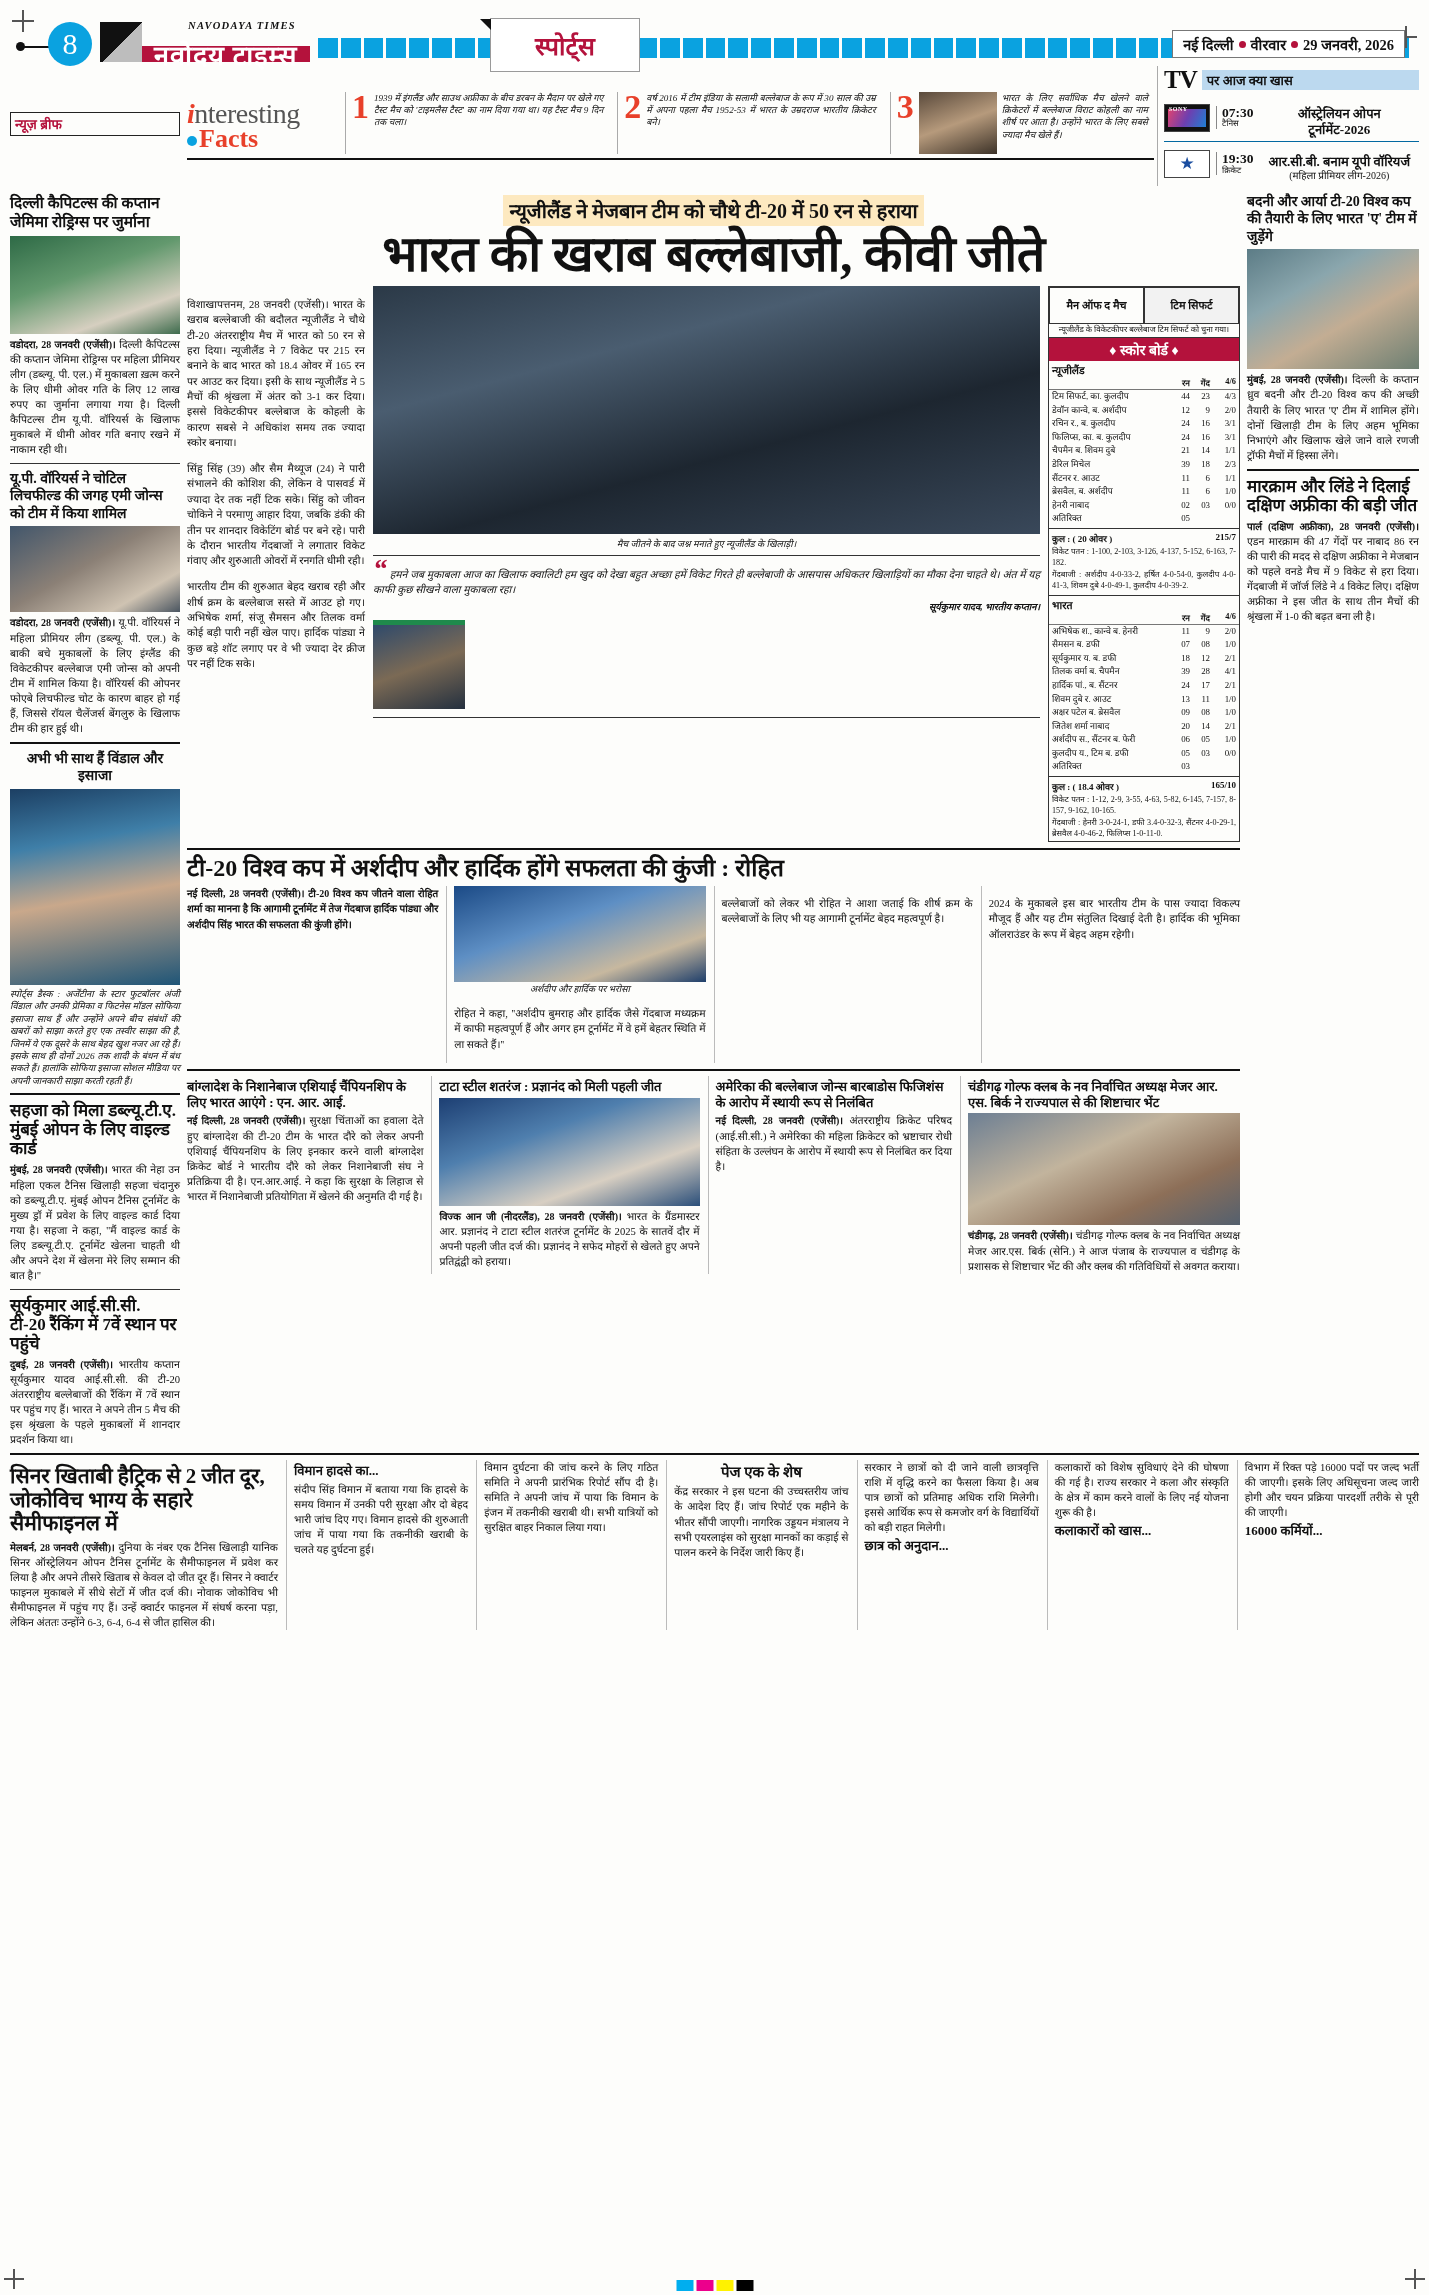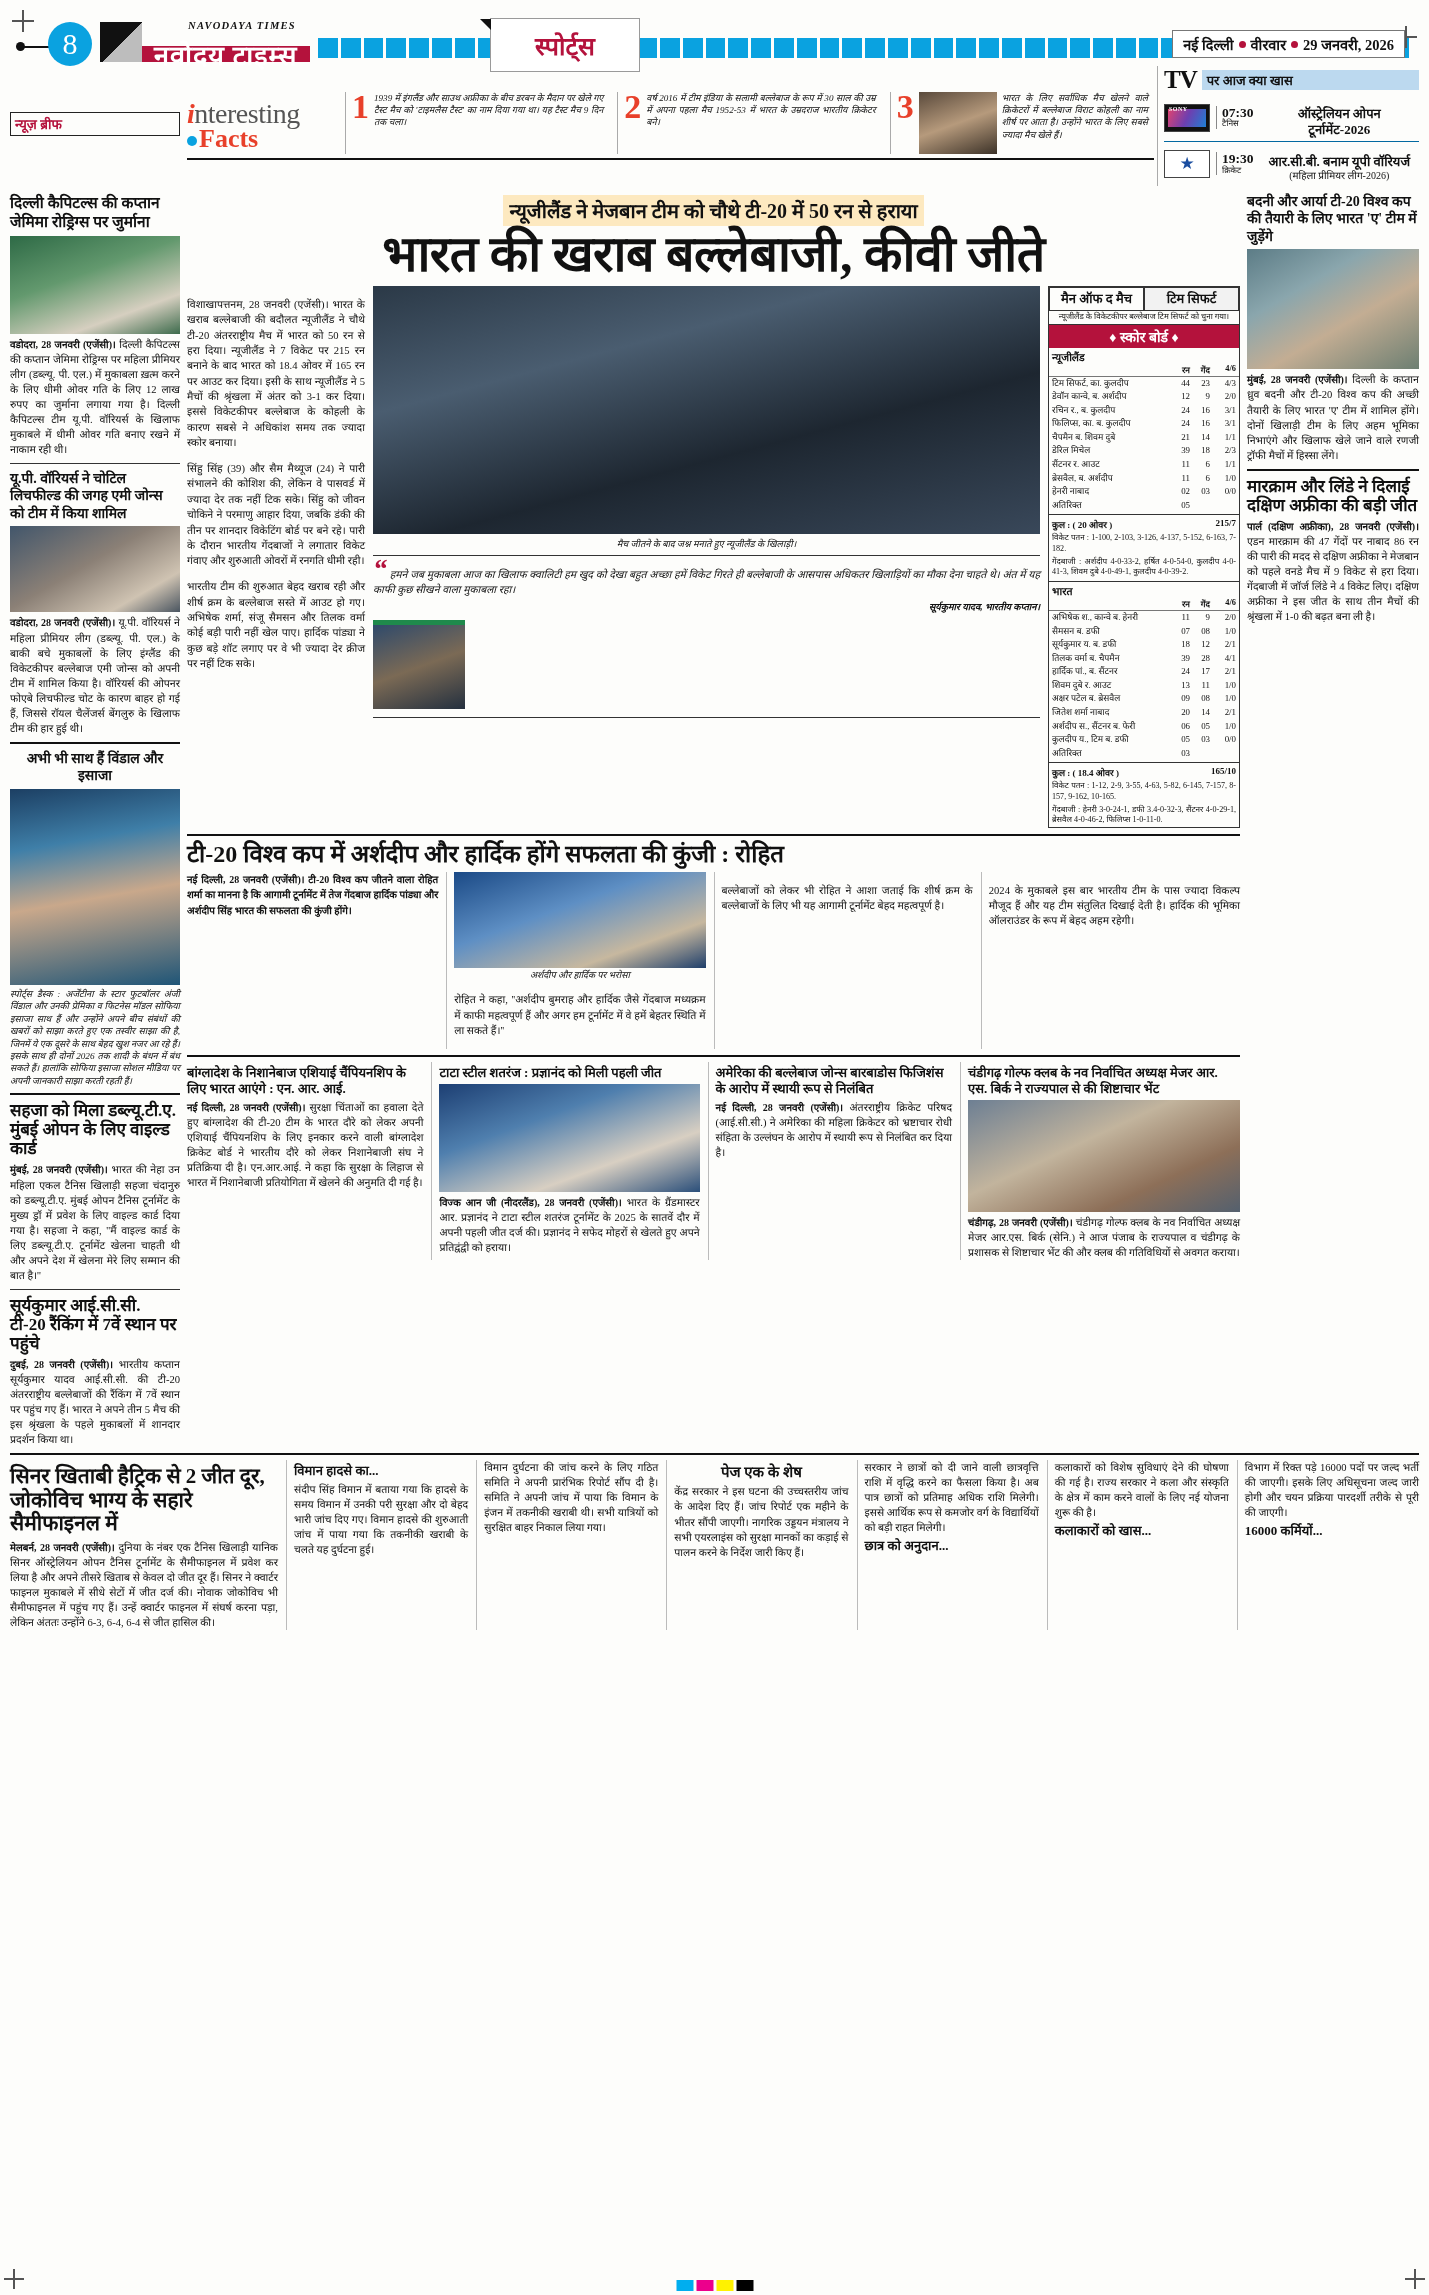--- a/index.html
+++ b/index.html
@@ -131,21 +131,21 @@
   .qtext { flex:1; font-size:10.5px; line-height:1.4; text-align:justify; font-style:italic; }
   .qmark { font-size:28px; color:#b4123c; line-height:0.6; font-weight:bold; }
   .qphoto { width:92px; flex:0 0 92px; }
   .qphoto .ph { width:100%; height:84px; background:linear-gradient(160deg,#2f4a6b,#7b6a55,#24303f); }
   .qphoto .gbar { height:5px; background:#1f8a4c; }
   .qname { font-size:9.4px; font-weight:bold; text-align:right; margin-top:3px; }
 
   
   .sc-wrap { width:192px; flex:0 0 192px; border:1px solid #333; }
   .sc-toptabs { display:flex; }
-  .sc-tab { flex:1; border:1px solid #333; font-size:13px; font-weight:bold; text-align:center; padding:3px 2px; line-height:1.2; }
+  .sc-tab { flex:1; border:1px solid #333; font-size:11px; font-weight:bold; text-align:center; padding:11px 2px; line-height:1.2; }
   .sc-tab.on { background:#f2f2f2; }
   .sc-title { background:#b4123c; color:#fff; text-align:center; font-size:14px; font-weight:bold; padding:2px; }
   .sc-team { font-size:10.6px; font-weight:bold; padding:2px 3px 0; }
   .sc-colhead { display:flex; font-size:8.4px; font-weight:bold; border-bottom:1px solid #777; padding:0 3px 1px; }
   .sc-colhead .nm { flex:1; }
   .sc-colhead .rn { width:22px; text-align:right; }
   .sc-colhead .bl { width:20px; text-align:right; }
   .sc-colhead .fs { width:26px; text-align:right; }
   .sc-row { display:flex; font-size:8.9px; padding:1px 3px; line-height:1.3; }
   .sc-row .nm { flex:1; padding-right:2px; }

